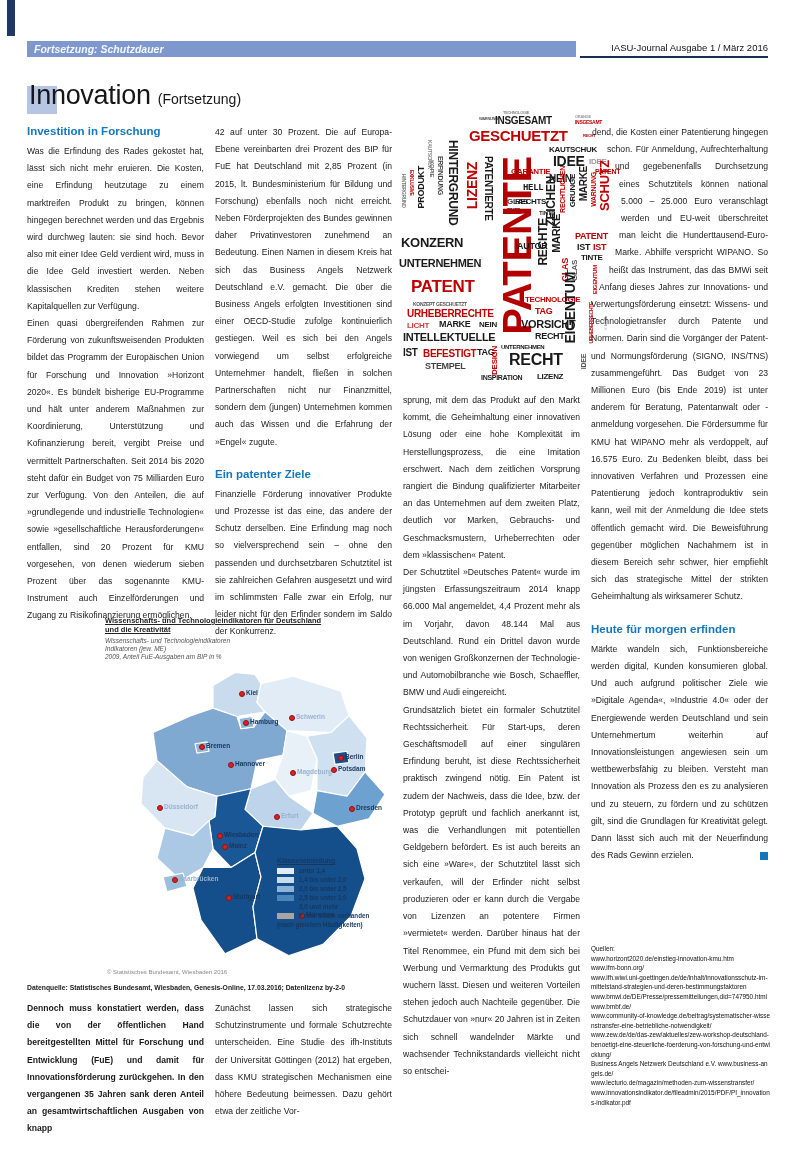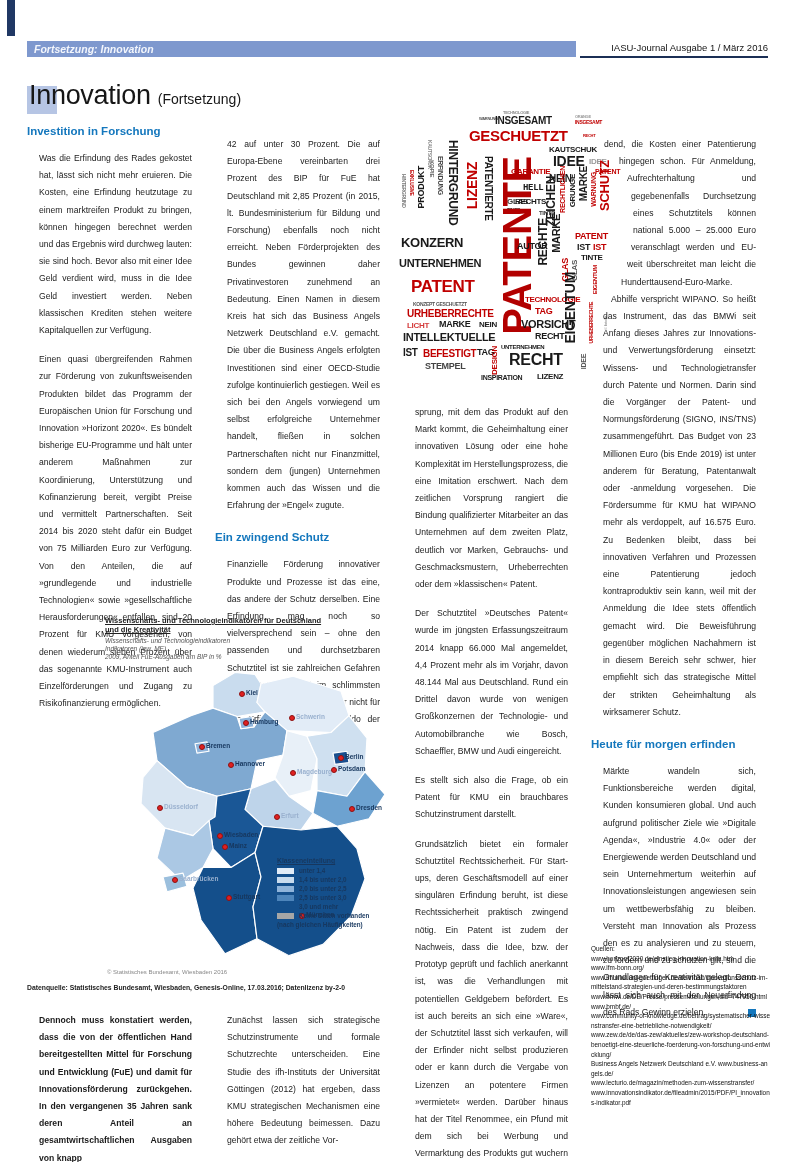--- a/index.html
+++ b/index.html
@@ -1,19 +1,19 @@
 <!DOCTYPE html>
 <html lang="de"><head>
 <meta charset="utf-8">
 <style>
   html,body{margin:0;padding:0;}
   body{width:794px;height:1162px;position:relative;background:#ffffff;
        font-family:"Liberation Sans",sans-serif;overflow:hidden;}
   .abs{position:absolute;}
-  p{margin:12px;}
+  p{margin:0;}
   .bodytxt{font-size:8.6px;line-height:17.2px;text-align:justify;color:#1b1b1b;}
   .colhead{font-size:11.5px;font-weight:bold;color:#1477bd;line-height:14px;margin:0 0 5px 0;}
   .colhead.mid{margin-top:16px;}
   
   .edge-mark{left:7px;top:0;width:8px;height:36px;background:#203864;}
   .hbar{left:27px;top:41px;width:549px;height:16px;background:#7e98ce;color:#f3f6fc;
         font-style:italic;font-weight:bold;font-size:10.5px;line-height:16px;padding-left:7px;box-sizing:border-box;}
   .jlabel{left:580px;top:41px;width:188px;height:15px;font-size:9.5px;line-height:13px;
           text-align:right;color:#141414;border-bottom:2.5px solid #1b2f55;}
   .title-sq{left:27px;top:86px;width:30px;height:28px;background:#b6c5e4;}
@@ -52,39 +52,39 @@
   .quellen{left:591px;top:944px;width:180px;color:#111;}
   .qtitle{font-size:6.4px;line-height:9.6px;}
   .qline{font-size:6.4px;line-height:9.6px;word-break:break-all;}
 </style>
 </head>
 <body>
 
 <div class="abs edge-mark"></div>
 
 <div class="abs hbar">
-  <span>Fortsetzung: Innovation</span>
+  <span>Fortsetzung: Schutzdauer</span>
 </div>
 <div class="abs jlabel">IASU-Journal Ausgabe 1 / März 2016</div>
 
 <div class="abs title-sq"></div>
 <div class="abs pgtitle">
   <span>Innovation</span>
   <span class="suffix">(Fortsetzung)</span>
 </div>
 
 <div class="abs col1">
   <h2 class="colhead">Investition in Forschung</h2>
   <p class="bodytxt">Was die Erfindung des Rades gekostet hat, lässt sich nicht mehr eruieren. Die Kosten, eine Erfindung heutzutage zu einem marktreifen Produkt zu bringen, können hingegen berechnet werden und das Ergebnis wird durchweg lauten: sie sind hoch. Bevor also mit einer Idee Geld verdient wird, muss in die Idee Geld investiert werden. Neben klassischen Krediten stehen weitere Kapitalquellen zur Verfügung.</p>
   <p class="bodytxt">Einen quasi übergreifenden Rahmen zur Förderung von zukunftsweisenden Produkten bildet das Programm der Europäischen Union für Forschung und Innovation »Horizont 2020«. Es bündelt bisherige EU-Programme und hält unter anderem Maßnahmen zur Koordinierung, Unterstützung und Kofinanzierung bereit, vergibt Preise und vermittelt Partnerschaften. Seit 2014 bis 2020 steht dafür ein Budget von 75 Milliarden Euro zur Verfügung. Von den Anteilen, die auf »grundlegende und industrielle Technologien« sowie »gesellschaftliche Herausforderungen« entfallen, sind 20 Prozent für KMU vorgesehen, von denen wiederum sieben Prozent über das sogenannte KMU-Instrument auch Einzelförderungen und Zugang zu Risikofinanzierung ermöglichen.</p>
 </div>
 
 <div class="abs col2">
   <p class="bodytxt">42 auf unter 30 Prozent. Die auf Europa-Ebene vereinbarten drei Prozent des BIP für FuE hat Deutschland mit 2,85 Prozent (in 2015, lt. Bundesministerium für Bildung und Forschung) ebenfalls noch nicht erreicht. Neben Förderprojekten des Bundes gewinnen daher Privatinvestoren zunehmend an Bedeutung. Einen Namen in diesem Kreis hat sich das Business Angels Netzwerk Deutschland e.V. gemacht. Die über die Business Angels erfolgten Investitionen sind einer OECD-Studie zufolge kontinuierlich gestiegen. Weil es sich bei den Angels vorwiegend um selbst erfolgreiche Unternehmer handelt, fließen in solchen Partnerschaften nicht nur Finanzmittel, sondern dem (jungen) Unternehmen kommen auch das Wissen und die Erfahrung der »Engel« zugute.</p>
-  <h2 class="colhead mid">Ein zwingend Schutz</h2>
+  <h2 class="colhead mid">Ein patenter Ziele</h2>
   <p class="bodytxt">Finanzielle Förderung innovativer Produkte und Prozesse ist das eine, das andere der Schutz derselben. Eine Erfindung mag noch so vielversprechend sein – ohne den passenden und durchsetzbaren Schutztitel ist sie zahlreichen Gefahren ausgesetzt und wird im schlimmsten Falle zwar ein Erfolg, nur leider nicht für den Erfinder sondern im Saldo der Konkurrenz.</p>
 </div>
 
 <div class="abs cloud">
     <span class="cw" style="left: 104px; top: 1px; font-size: 4px; color: rgb(138, 138, 138);">TECHNOLOGIE</span>
     <span class="cw" style="left: 80px; top: 7px; font-size: 4px; color: rgb(85, 85, 85);">WARNUNG</span>
     <span class="cw" style="left: 96px; top: 6px; font-size: 10px; color: rgb(26, 26, 26);">INSGESAMT</span>
     <span class="cw" style="left: 176px; top: 5px; font-size: 4px; color: rgb(153, 153, 153);">ORANGE</span>
     <span class="cw" style="left: 176px; top: 10px; font-size: 5px; color: rgb(192, 0, 0);">INSGESAMT</span>
     <span class="cw" style="left: 70px; top: 18px; font-size: 15px; color: rgb(192, 0, 0);">GESCHUETZT</span>
@@ -150,21 +150,20 @@
     <span class="cw" style="left: 138px; top: 263px; font-size: 8px; color: rgb(26, 26, 26);">LIZENZ</span>
     <span class="cw u" style="left: 164px; top: 162px; font-size: 14px; color: rgb(26, 26, 26);">EIGENTUM</span>
     <span class="cw u" style="left: 181px; top: 244px; font-size: 7px; color: rgb(85, 85, 85);">IDEE</span>
     <span class="cw u" style="left: 190px; top: 192px; font-size: 5px; color: rgb(192, 0, 0);">URHEBERRECHTE</span>
     <span class="cw u" style="left: 205px; top: 206px; font-size: 4px; color: rgb(153, 153, 153);">© fotolia</span>
   </div>
 
 <div class="abs col3">
   <p class="bodytxt">sprung, mit dem das Produkt auf den Markt kommt, die Geheimhaltung einer innovativen Lösung oder eine hohe Komplexität im Herstellungsprozess, die eine Imitation erschwert. Nach dem zeitlichen Vorsprung rangiert die Bindung qualifizierter Mitarbeiter an das Unternehmen auf dem zweiten Platz, deutlich vor Marken, Gebrauchs- und Geschmacksmustern, Urheberrechten oder dem »klassischen« Patent.</p>
   <p class="bodytxt">Der Schutztitel »Deutsches Patent« wurde im jüngsten Erfassungszeitraum 2014 knapp 66.000 Mal angemeldet, 4,4 Prozent mehr als im Vorjahr, davon 48.144 Mal aus Deutschland. Rund ein Drittel davon wurde von wenigen Großkonzernen der Technologie- und Automobilbranche wie Bosch, Schaeffler, BMW und Audi eingereicht.</p>
-  <p class="bodytxt">Es stellt sich also die Frage, ob ein Patent für KMU ein brauchbares Schutzinstrument darstellt.</p>
   <p class="bodytxt">Grundsätzlich bietet ein formaler Schutztitel Rechtssicherheit. Für Start-ups, deren Geschäftsmodell auf einer singulären Erfindung beruht, ist diese Rechtssicherheit praktisch zwingend nötig. Ein Patent ist zudem der Nachweis, dass die Idee, bzw. der Prototyp geprüft und fachlich anerkannt ist, was die Verhandlungen mit potentiellen Geldgebern befördert. Es ist auch bereits an sich eine »Ware«, der Schutztitel lässt sich verkaufen, will der Erfinder nicht selbst produzieren oder er kann durch die Vergabe von Lizenzen an potentere Firmen »vermietet« werden. Darüber hinaus hat der Titel Renommee, ein Pfund mit dem sich bei Werbung und Vermarktung des Produkts gut wuchern lässt. Diesen und weiteren Vorteilen stehen jedoch auch Nachteile gegenüber. Die Schutzdauer von »nur« 20 Jahren ist in Zeiten sich schnell wandelnder Märkte und wachsender Technikstandards vielleicht nicht so entschei-</p>
 </div>
 
 <div class="abs col4">
   <p class="bodytxt"><i class="st" style="width:1px"></i><i class="st" style="width:1px"></i><i class="st" style="width:16px"></i><i class="st" style="width:24px"></i><i class="st" style="width:28px"></i><i class="st" style="width:30px"></i><i class="st" style="width:28px"></i><i class="st" style="width:24px"></i><i class="st" style="width:18px"></i><i class="st" style="width:8px"></i><span>dend, die Kosten einer Patentierung hingegen schon. Für Anmeldung, Aufrechterhaltung und gegebenenfalls Durchsetzung eines Schutztitels können national 5.000 – 25.000 Euro veranschlagt werden und EU-weit überschreitet man leicht die Hunderttausend-Euro-Marke. Abhilfe verspricht WIPANO. So heißt das Instrument, das das BMWi seit Anfang dieses Jahres zur Innovations- und Verwertungsförderung einsetzt: Wissens- und Technologietransfer durch Patente und Normen. Darin sind die Vorgänger der Patent- und Normungsförderung (SIGNO, INS/TNS) zusammengeführt. Das Budget von 23 Millionen Euro (bis Ende 2019) ist unter anderem für Beratung, Patentanwalt oder -anmeldung vorgesehen. Die Fördersumme für KMU hat WIPANO mehr als verdoppelt, auf 16.575 Euro. Zu Bedenken bleibt, dass bei innovativen Verfahren und Prozessen eine Patentierung jedoch kontraproduktiv sein kann, weil mit der Anmeldung die Idee stets öffentlich gemacht wird. Die Beweisführung gegenüber möglichen Nachahmern ist in diesem Bereich sehr schwer, hier empfiehlt sich das strategische Mittel der strikten Geheimhaltung als wirksamerer Schutz.</span></p>
   <h2 class="colhead mid">Heute für morgen erfinden</h2>
   <p class="bodytxt"><span>Märkte wandeln sich, Funktionsbereiche werden digital, Kunden konsumieren global. Und auch aufgrund politischer Ziele wie »Digitale Agenda«, »Industrie 4.0« oder der Energiewende werden Deutschland und sein Unternehmertum weiterhin auf Innovationsleistungen angewiesen sein um wettbewerbsfähig zu bleiben. Versteht man Innovation als Prozess den es zu analysieren und zu steuern, zu fördern und zu schützen gilt, sind die Grundlagen für Kreativität gelegt. Dann lässt sich auch mit der Neuerfindung des Rads Gewinn erzielen.</span><span class="endmark"></span></p>
 </div>
 
 <div class="abs mapblock">

